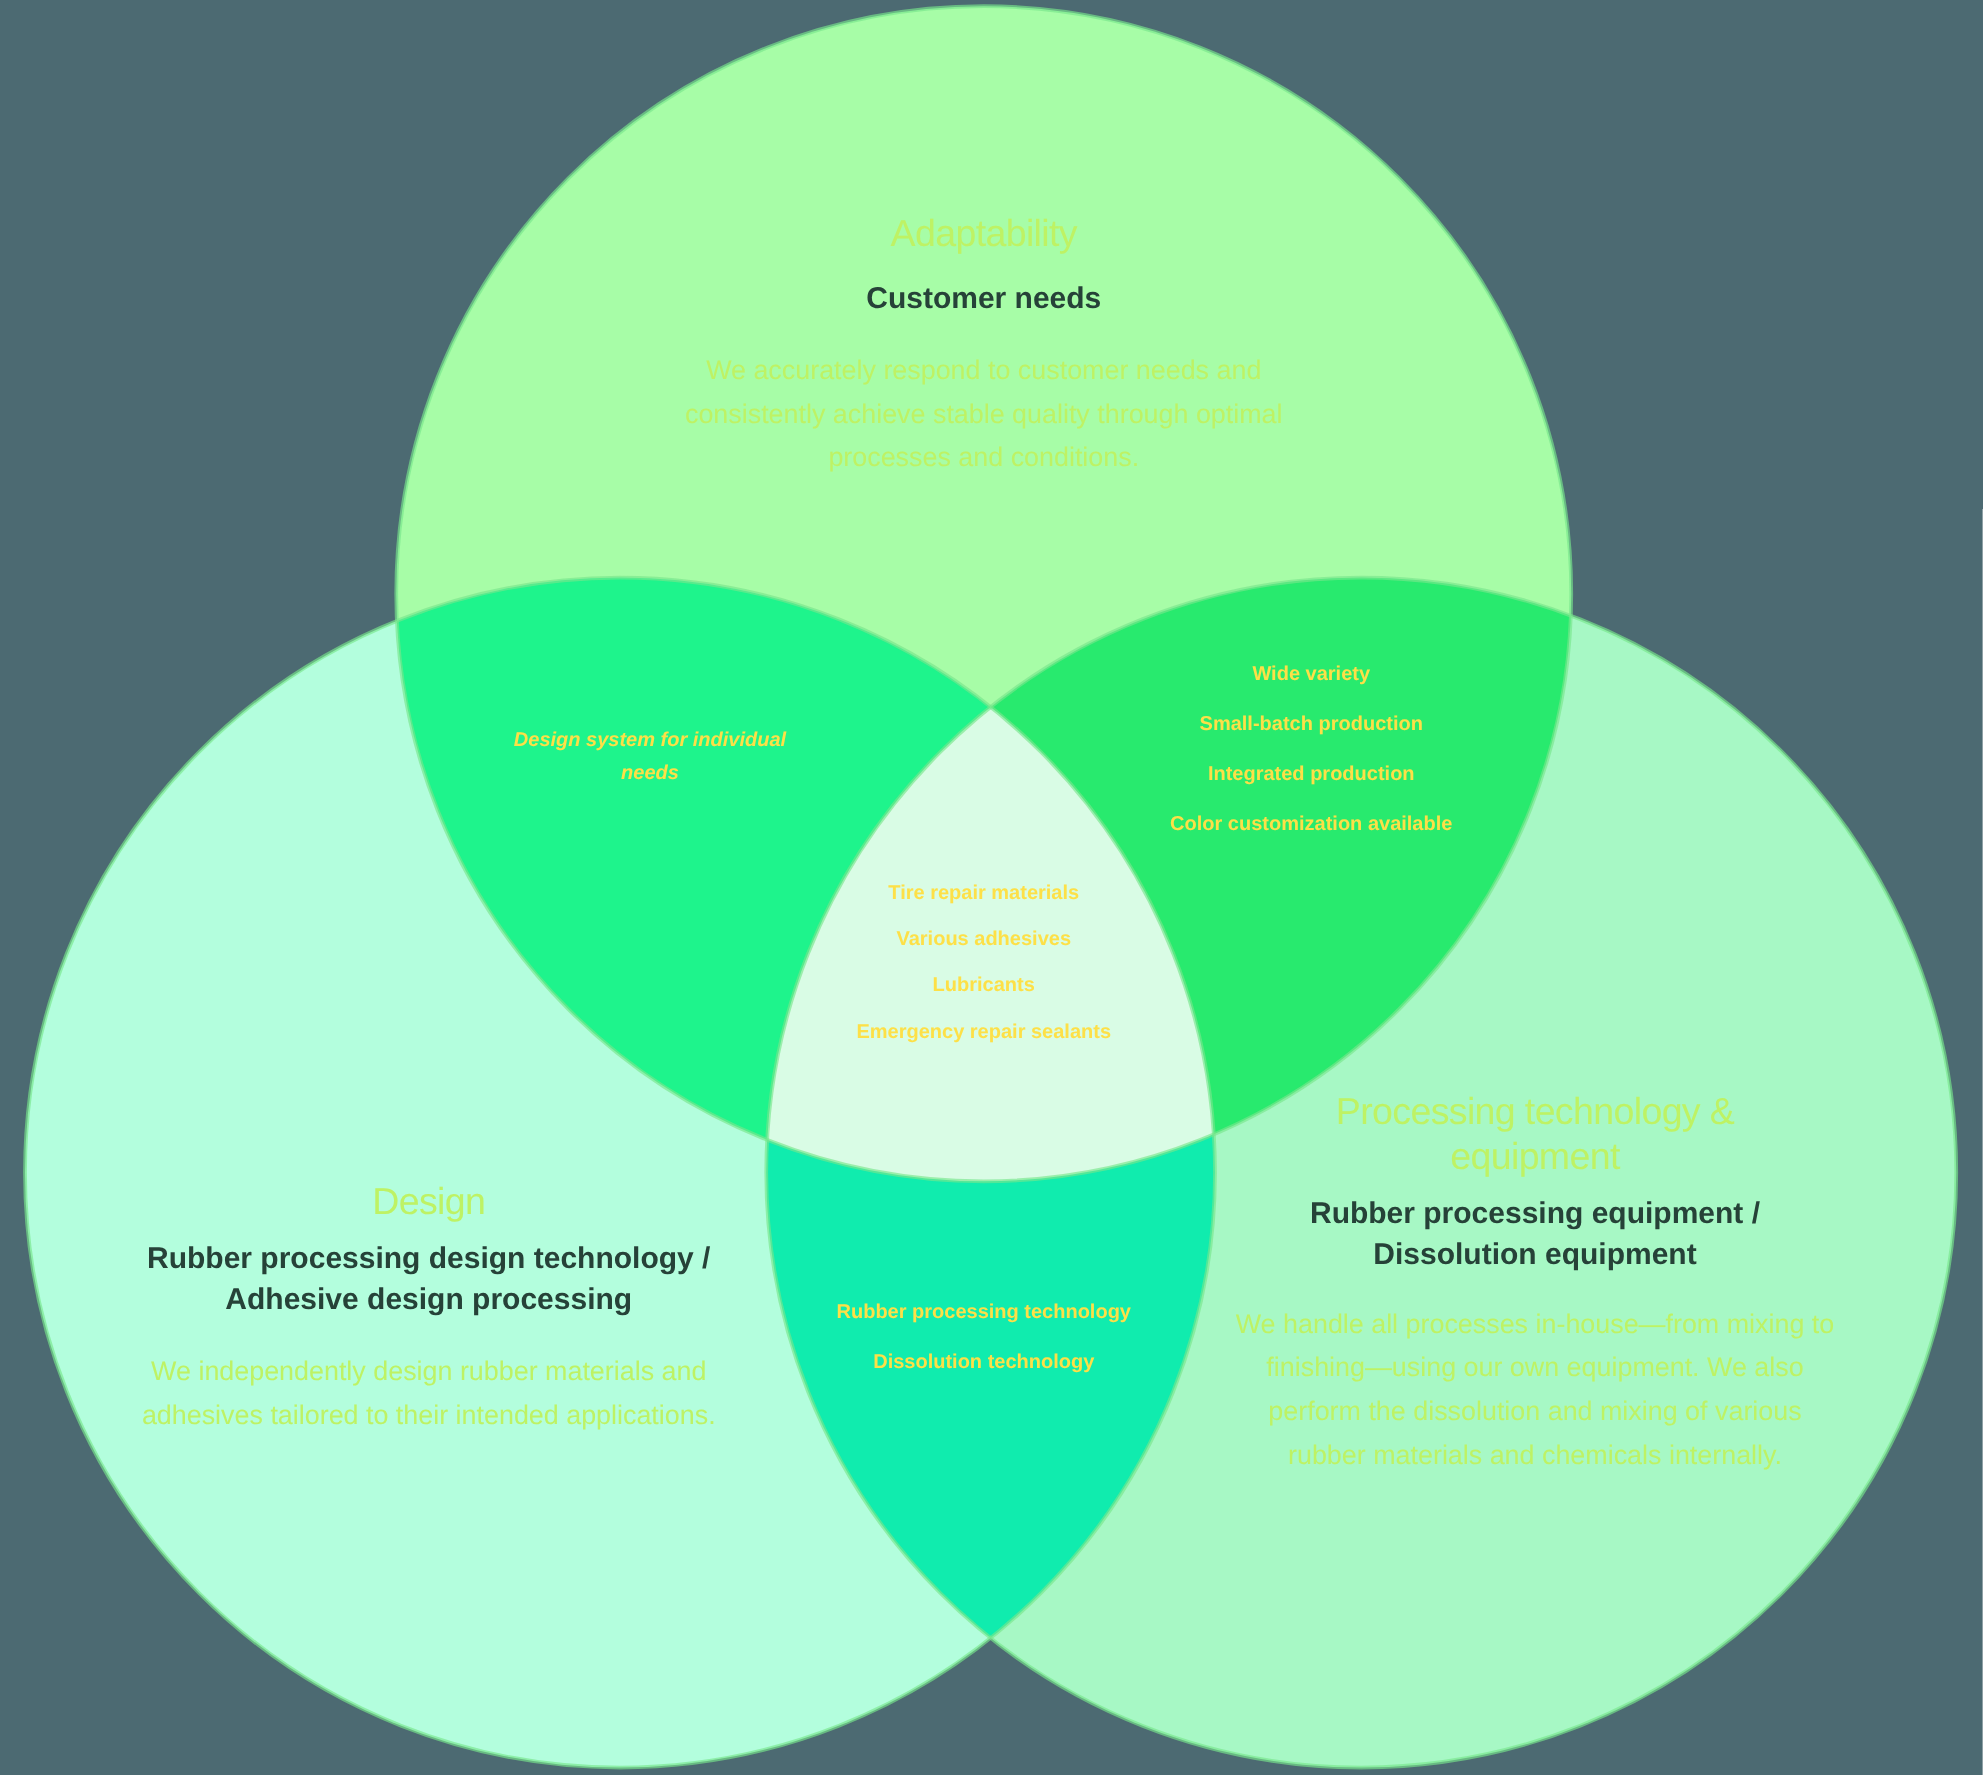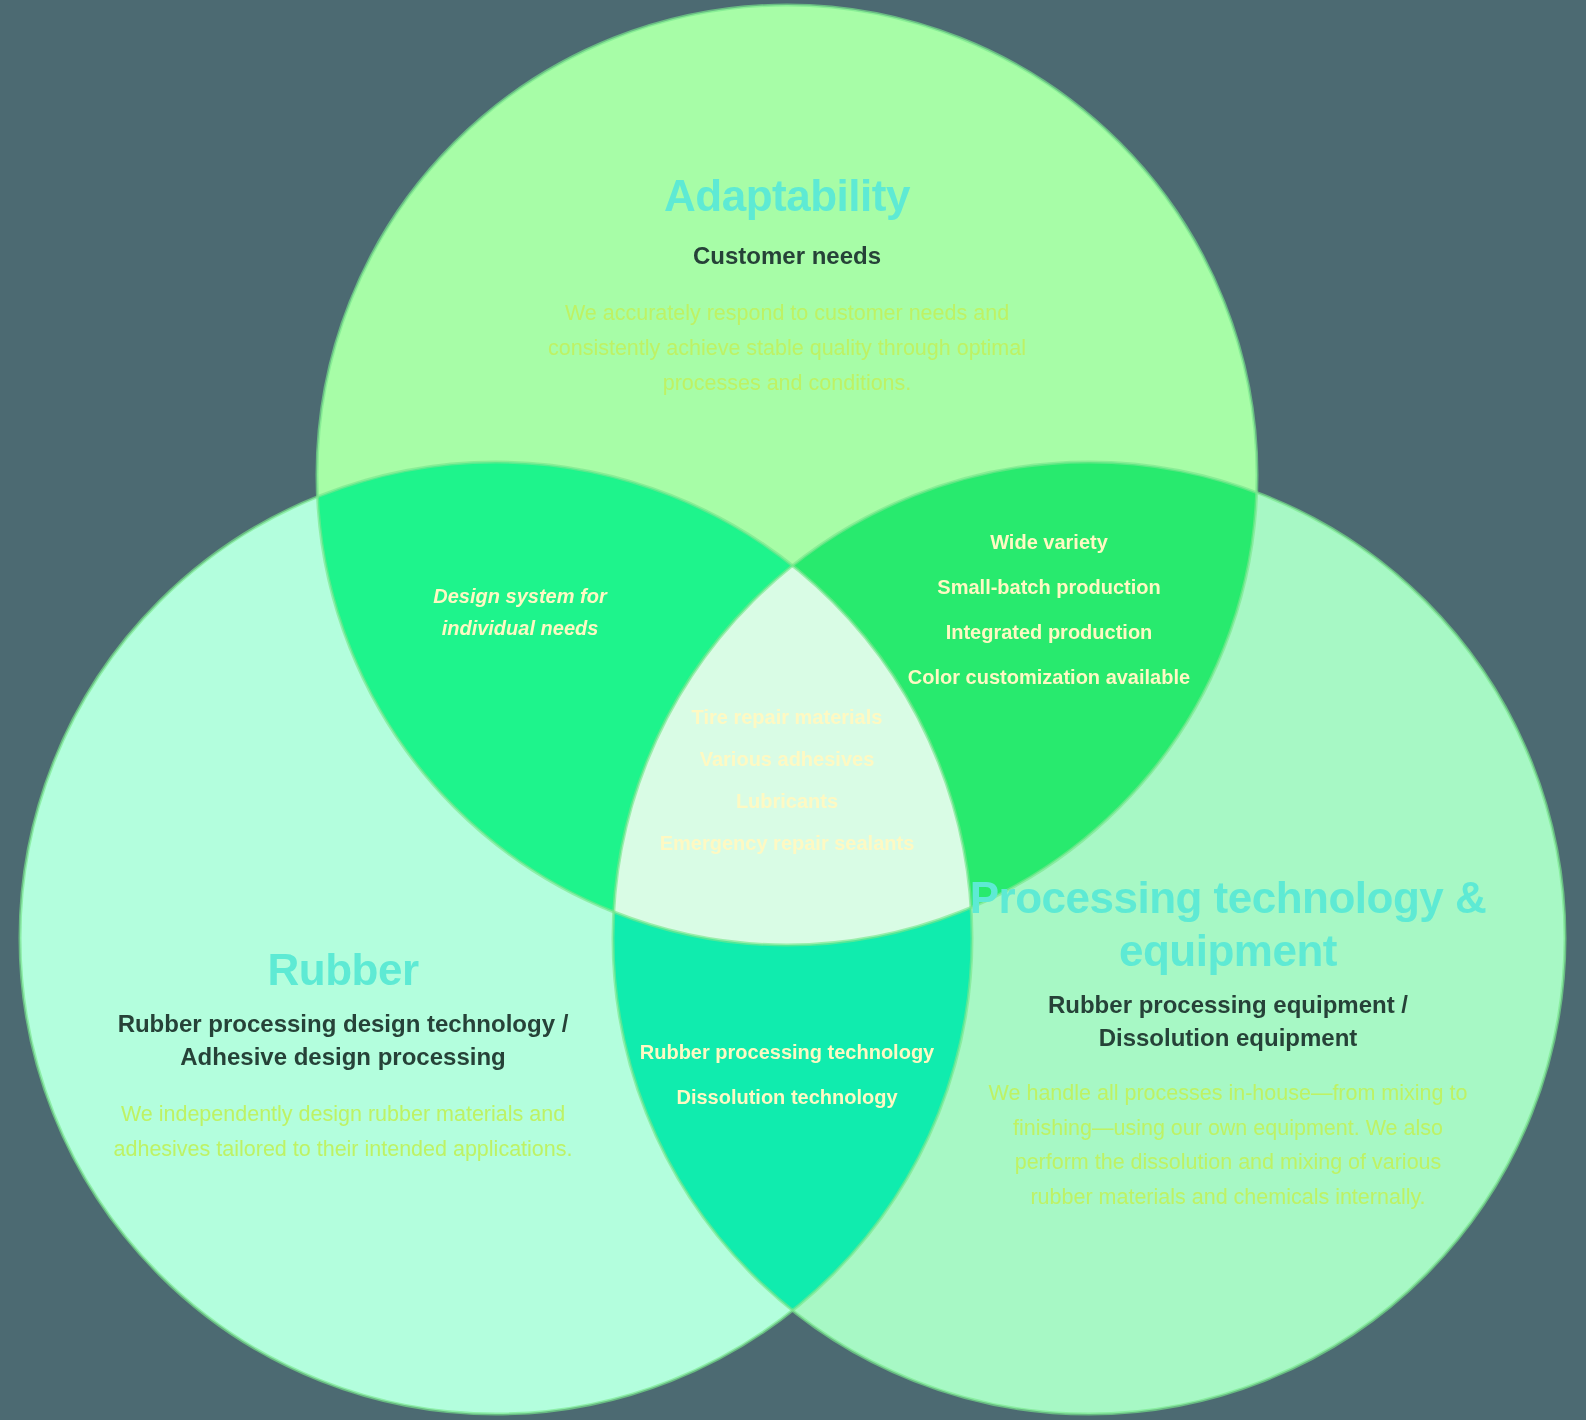--- a/index.html
+++ b/index.html
@@ -12,44 +12,44 @@
     height: 1420px;
     overflow: hidden;
     background: #4C6A72;
   }
 
   svg.venn { position: absolute; left: 0; top: 0; }
 
   .text-block { position: absolute; text-align: center; }
 
   .circle-title {
-    font-size: 44px;
-    font-weight: bold;
-    color: #5eead4;
+    font-size: 30px;
+    font-weight: normal;
+    color: #bef264;
     letter-spacing: -0.5px;
     line-height: 1.2;
   }
   .circle-subtitle {
     font-size: 24px;
     font-weight: bold;
     color: #264238;
     line-height: 1.38;
   }
   .circle-desc {
     font-size: 21.5px;
     color: #bef264;
     line-height: 1.62;
     margin-left: auto;
     margin-right: auto;
   }
 
   .overlap-item {
-    font-size: 20px;
+    font-size: 16px;
     font-weight: bold;
-    color: #fef9c3;
+    color: #fde047;
     line-height: 1.25;
   }
 
   
   .block-adaptability { left: 437px; top: 170px; width: 700px; }
   .block-adaptability .circle-title { margin-bottom: 16px; }
   .block-adaptability .circle-subtitle { margin-bottom: 24px; }
   .block-adaptability .circle-desc { width: 540px; }
 
   
@@ -138,21 +138,21 @@
     <div class="overlap-item">Lubricants</div>
     <div class="overlap-item">Emergency repair sealants</div>
   </div>
 
   <div class="text-block overlap-design-processing">
     <div class="overlap-item">Rubber processing technology</div>
     <div class="overlap-item">Dissolution technology</div>
   </div>
 
   <div class="text-block block-design">
-    <div class="circle-title">Rubber</div>
+    <div class="circle-title">Design</div>
     <div class="circle-subtitle">
       <div>Rubber processing design technology /</div>
       <div>Adhesive design processing</div>
     </div>
     <div class="circle-desc">We independently design rubber materials and adhesives tailored to their intended applications.</div>
   </div>
 
   <div class="text-block block-processing">
     <div class="circle-title">
       <div>Processing technology &amp;</div>

